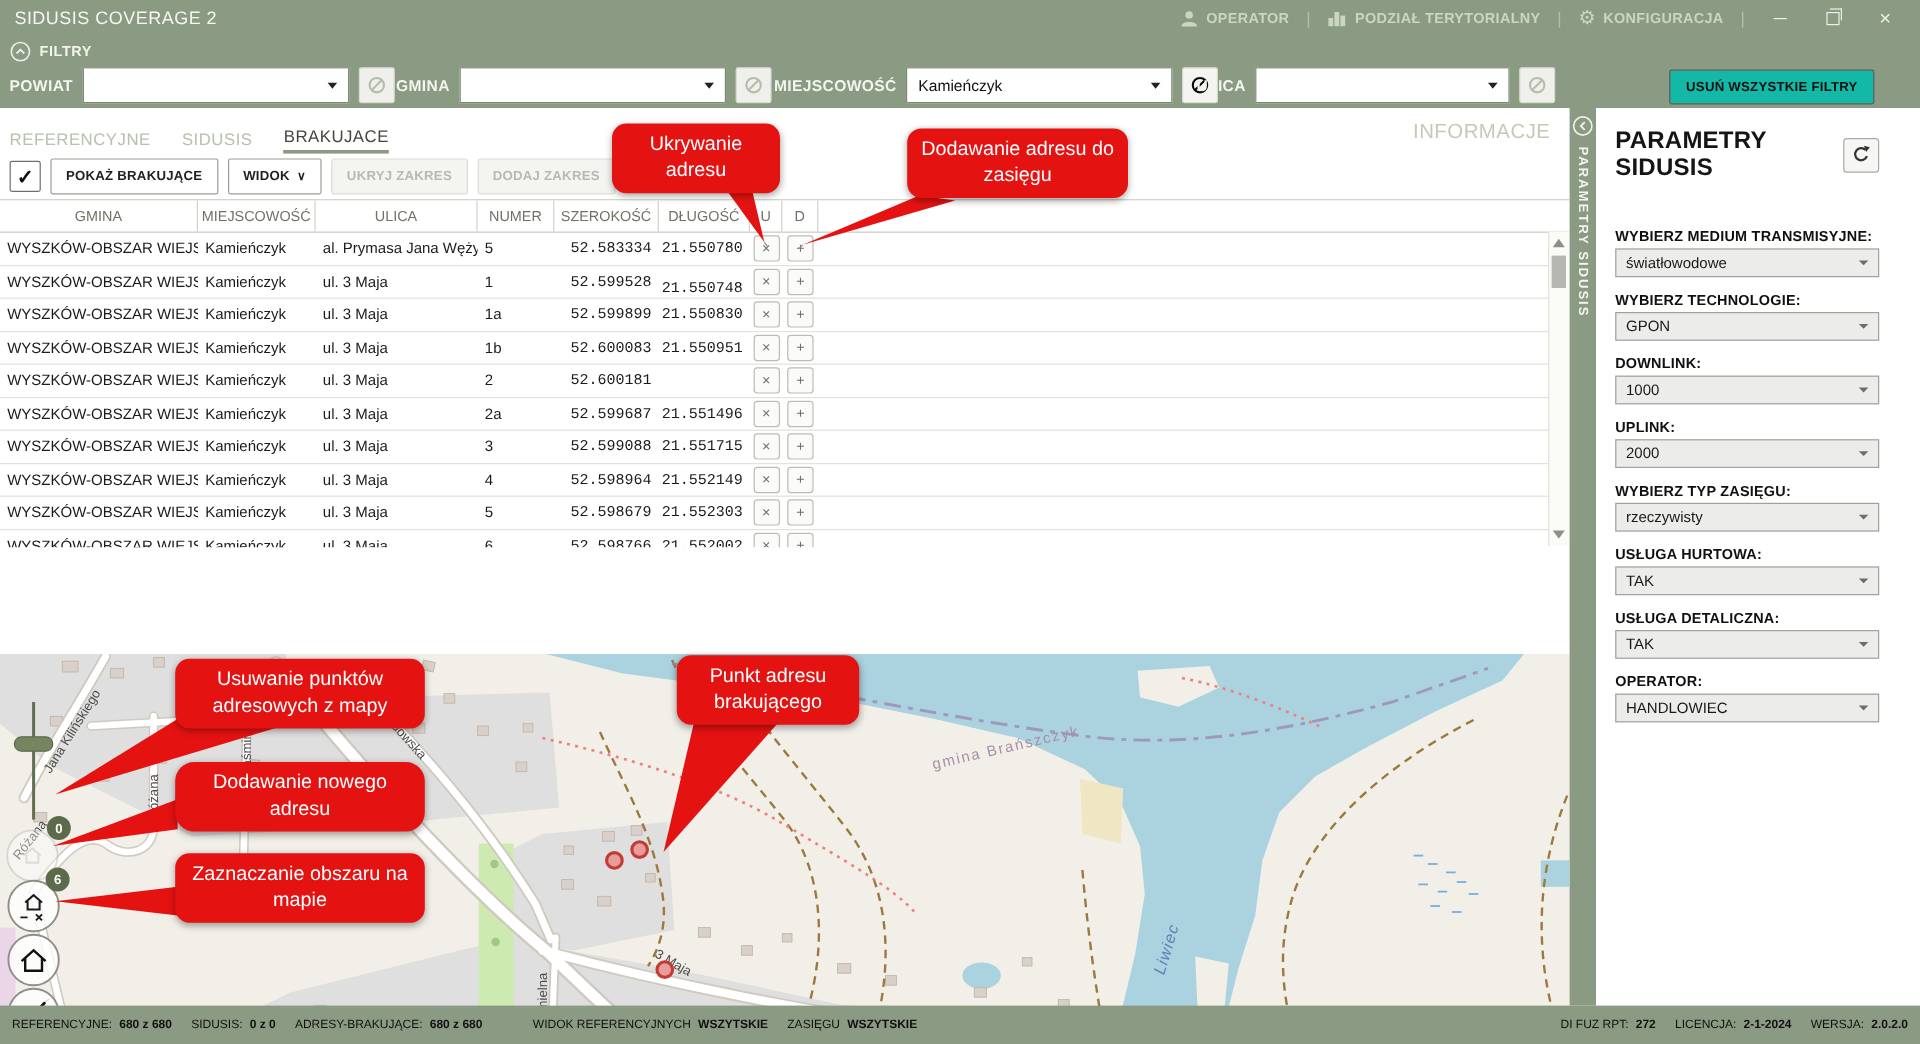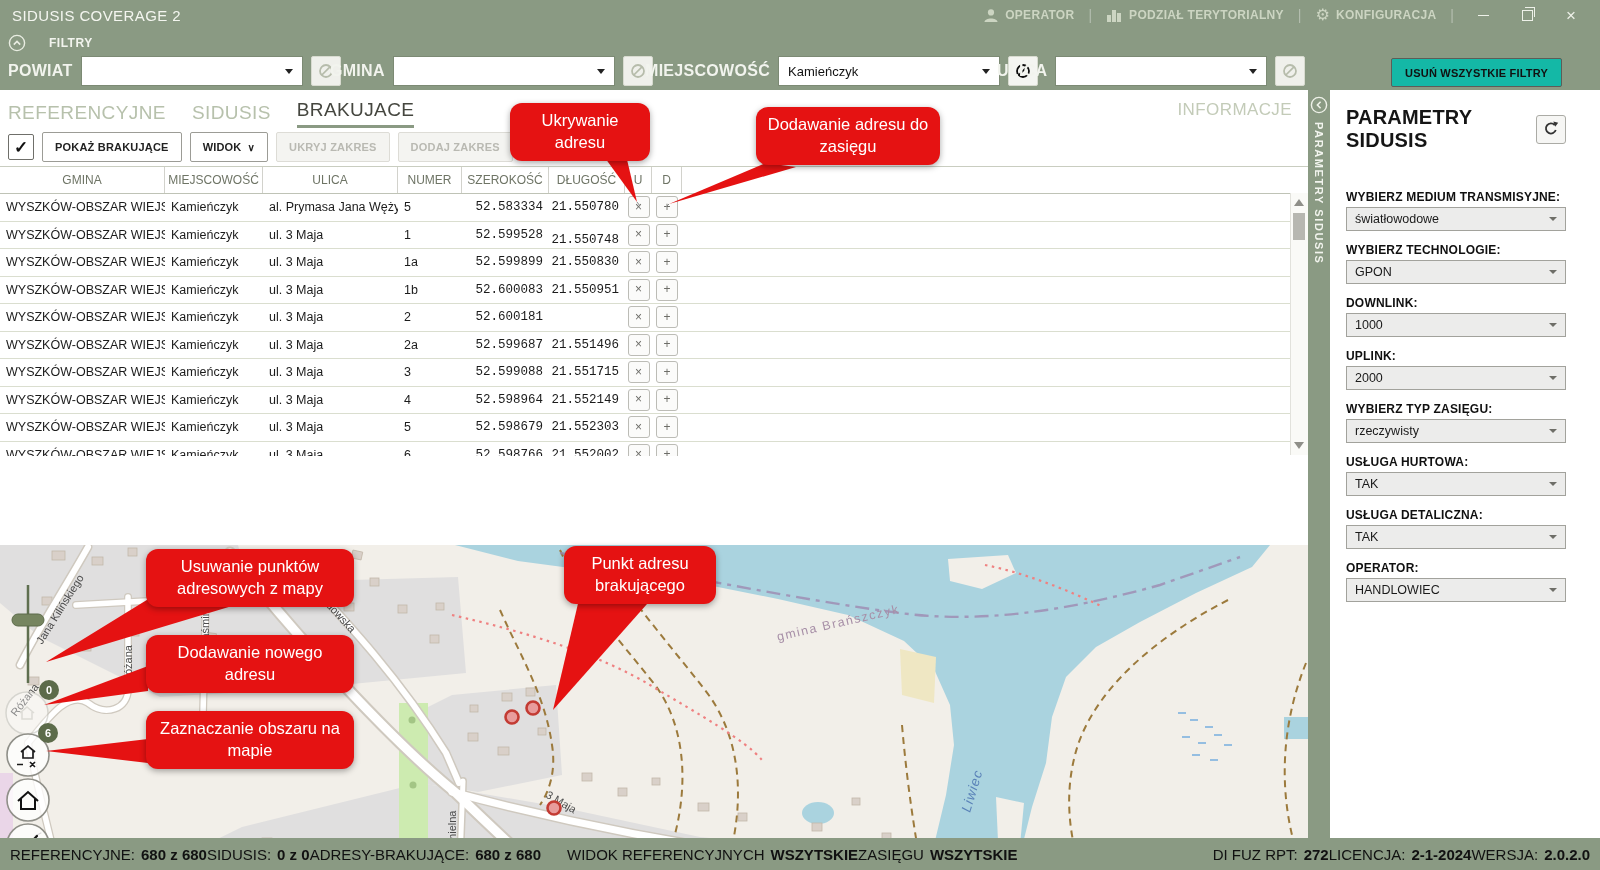--- a/index.html
+++ b/index.html
@@ -14,35 +14,35 @@
   #app-title{color:#f4f6f0;font-size:15px;letter-spacing:.4px;margin-left:12px;}
   #titlebar-right{position:absolute;right:0;top:0;height:30px;display:flex;align-items:center;gap:14px;padding-right:14px;}
   .menu-item{display:flex;align-items:center;gap:6px;color:#ccd5c2;font-size:12px;font-weight:bold;letter-spacing:.3px;cursor:default;}
   .menu-sep{color:rgba(255,255,255,.35);font-size:14px;}
   .win-btn{width:30px;height:24px;display:flex;align-items:center;justify-content:center;color:#eef1e9;}
   .min-glyph{width:11px;height:0;border-top:1.5px solid #eef1e9;display:block;}
   .restore-glyph{width:9px;height:9px;border:1.2px solid #eef1e9;position:relative;display:block;}
   .restore-glyph::before{content:"";position:absolute;left:2px;top:-4px;width:9px;height:9px;border:1.2px solid #eef1e9;border-bottom:none;border-left:none;}
   .close-glyph{font-size:17px;line-height:17px;}
   #filtry-row{position:absolute;left:0;top:30px;height:26px;display:flex;align-items:center;gap:7px;padding-left:8px;}
-  #filtry-label{color:#f2f4ee;font-size:12px;font-weight:bold;letter-spacing:.5px;margin-left:16px;}
+  #filtry-label{color:#f2f4ee;font-size:12px;font-weight:bold;letter-spacing:.5px;}
   #filter-fields{position:absolute;left:0;top:56px;width:1600px;height:34px;}
   .ffield{position:absolute;top:0;display:flex;align-items:center;gap:8px;height:30px;}
-  .flabel{color:#f2f4ee;font-size:16px;font-weight:bold;letter-spacing:.3px;white-space:nowrap;}
+  .flabel{color:#f2f4ee;font-size:13px;font-weight:bold;letter-spacing:.3px;white-space:nowrap;}
   .sel-box{background:#fff;height:30px;box-sizing:border-box;border:1px solid #7c8a74;display:flex;align-items:center;justify-content:space-between;padding:0 9px;font-size:13px;color:#111;}
   .sel-arrow{width:0;height:0;border-left:4px solid transparent;border-right:4px solid transparent;border-top:5px solid #222;}
   .clear-btn{width:30px;height:30px;box-sizing:border-box;background:#eff0eb;border:1px solid #d8dbd0;border-radius:2px;display:flex;align-items:center;justify-content:center;}
   .clear-btn svg{stroke:#b6bcab;}
   .clear-btn.active{background:#f4f5f1;}
   .clear-btn.active svg{stroke:#0b0b0b;}
   #clear-all-btn{position:absolute;right:38px;top:58px;height:29px;background:#14b8a6;border:1px solid #5d5d58;border-radius:2px;font-family:inherit;font-size:11px;font-weight:bold;color:#111;padding:0 13px;letter-spacing:.2px;}
   
   #content-left{position:absolute;left:0;top:90px;width:1308px;height:748px;background:#fff;}
   #tabs-row{position:absolute;left:0;top:6px;width:100%;height:32px;display:flex;align-items:flex-end;gap:26px;padding-left:8px;box-sizing:border-box;}
-  .tab{font-size:19px;letter-spacing:.4px;color:#b7c1ac;padding-bottom:4px;cursor:default;text-align:center;}
+  .tab{font-size:14px;letter-spacing:.4px;color:#b7c1ac;padding-bottom:4px;cursor:default;text-align:center;}
   .tab.active{color:#45463f;border-bottom:3px solid #8a9a83;}
   #tab-right{position:absolute;right:16px;top:10px;font-size:17px;letter-spacing:.4px;color:#c3cbb8;}
   #toolbar{position:absolute;left:0;top:40px;height:34px;display:flex;align-items:center;gap:8px;padding-left:8px;}
   #check-missing{width:26px;height:26px;box-sizing:border-box;background:#fff;border:1px solid #6f6f6a;border-radius:2px;font-size:17px;font-weight:bold;color:#111;display:flex;align-items:center;justify-content:center;}
   .tbtn{height:30px;box-sizing:border-box;background:#fff;border:1px solid #9c9c96;border-radius:2px;font-family:inherit;font-size:11px;font-weight:bold;color:#222;padding:0 12px;letter-spacing:.2px;display:flex;align-items:center;gap:6px;}
   .tbtn.disabled{background:#f4f4f1;border-color:#dddcd6;color:#b9b9b2;}
   .tbtn .chev{font-size:10px;}
   
   #table-area{position:absolute;left:0;top:76px;width:1308px;height:289px;overflow:hidden;border-top:1px solid #c9cdc0;}
   .trow{display:flex;height:27.5px;box-sizing:border-box;border-bottom:1px solid #dadecf;background:#fff;}
@@ -67,21 +67,21 @@
   #panel{position:absolute;left:1330px;top:90px;width:270px;height:748px;background:#fff;box-sizing:border-box;padding:16px 34px 0 16px;}
   #panel-title-row{display:flex;align-items:center;justify-content:space-between;}
   #panel-title{font-size:20px;font-weight:bold;color:#151515;letter-spacing:.2px;}
   #refresh-btn{width:34px;height:29px;background:#f6f6f4;border:1px solid #ababa5;border-radius:3px;display:flex;align-items:center;justify-content:center;padding:0;}
   #panel-fields{margin-top:38px;}
   .plabel{font-size:12px;font-weight:bold;color:#101010;margin-top:12px;letter-spacing:.2px;}
   .pselect{margin-top:3px;height:24px;box-sizing:border-box;background:#ececeb;border:1px solid #a2a29c;display:flex;align-items:center;justify-content:space-between;padding:0 8px;font-size:12.5px;color:#1a1a1a;}
   .pchev{width:0;height:0;border-left:4px solid transparent;border-right:4px solid transparent;border-top:4px solid #6e6e68;}
   
   #statusbar{position:absolute;left:0;top:838px;width:1600px;height:32px;background:#8a9a83;display:flex;align-items:center;justify-content:space-between;box-sizing:border-box;padding:0 10px;}
-  #status-left,#status-right{display:flex;align-items:center;font-size:15px;color:#111;}
+  #status-left,#status-right{display:flex;align-items:center;gap:16px;font-size:10px;color:#111;}
   .st-item{display:flex;gap:6px;white-space:nowrap;}
   .st-item b{font-weight:bold;}
   .gap-before{margin-left:26px;}
   
   .callout{position:absolute;background:#e51212;color:#fff;border-radius:12px;text-align:center;
     font-size:16.5px;line-height:1.32;padding:7px 10px;box-sizing:border-box;z-index:51;
     box-shadow:0 2px 6px rgba(0,0,0,.35);}
   #tails{position:absolute;left:0;top:0;width:1600px;height:870px;z-index:50;pointer-events:none;}
 </style>
 </head>
@@ -696,14 +696,14 @@
   <polygon points="148,739 148,763 46,751" fill="#e51212"></polygon>
   <g stroke="#8a8a8a" stroke-width="1">
     <line x1="637" y1="202" x2="640" y2="206"></line>
     <line x1="669" y1="204" x2="666" y2="207"></line>
   </g>
 </svg>
 <div class="callout" style="left:510px;top:103px;width:140px;">Ukrywanie adresu</div>
 <div class="callout" style="left:756px;top:107px;width:184px;">Dodawanie adresu do zasięgu</div>
 <div class="callout" style="left:564px;top:546px;width:152px;">Punkt adresu brakującego</div>
 <div class="callout" style="left:146px;top:549px;width:208px;">Usuwanie punktów adresowych z mapy</div>
-<div class="callout" style="left:146px;top:635px;width:208px;">Dodawanie nowego adresu</div>
+<div class="callout" style="left:146px;top:635px;width:208px;border-radius:16px;">Dodawanie nowego adresu</div>
 <div class="callout" style="left:146px;top:711px;width:208px;">Zaznaczanie obszaru na mapie</div>
 
 </body></html>

